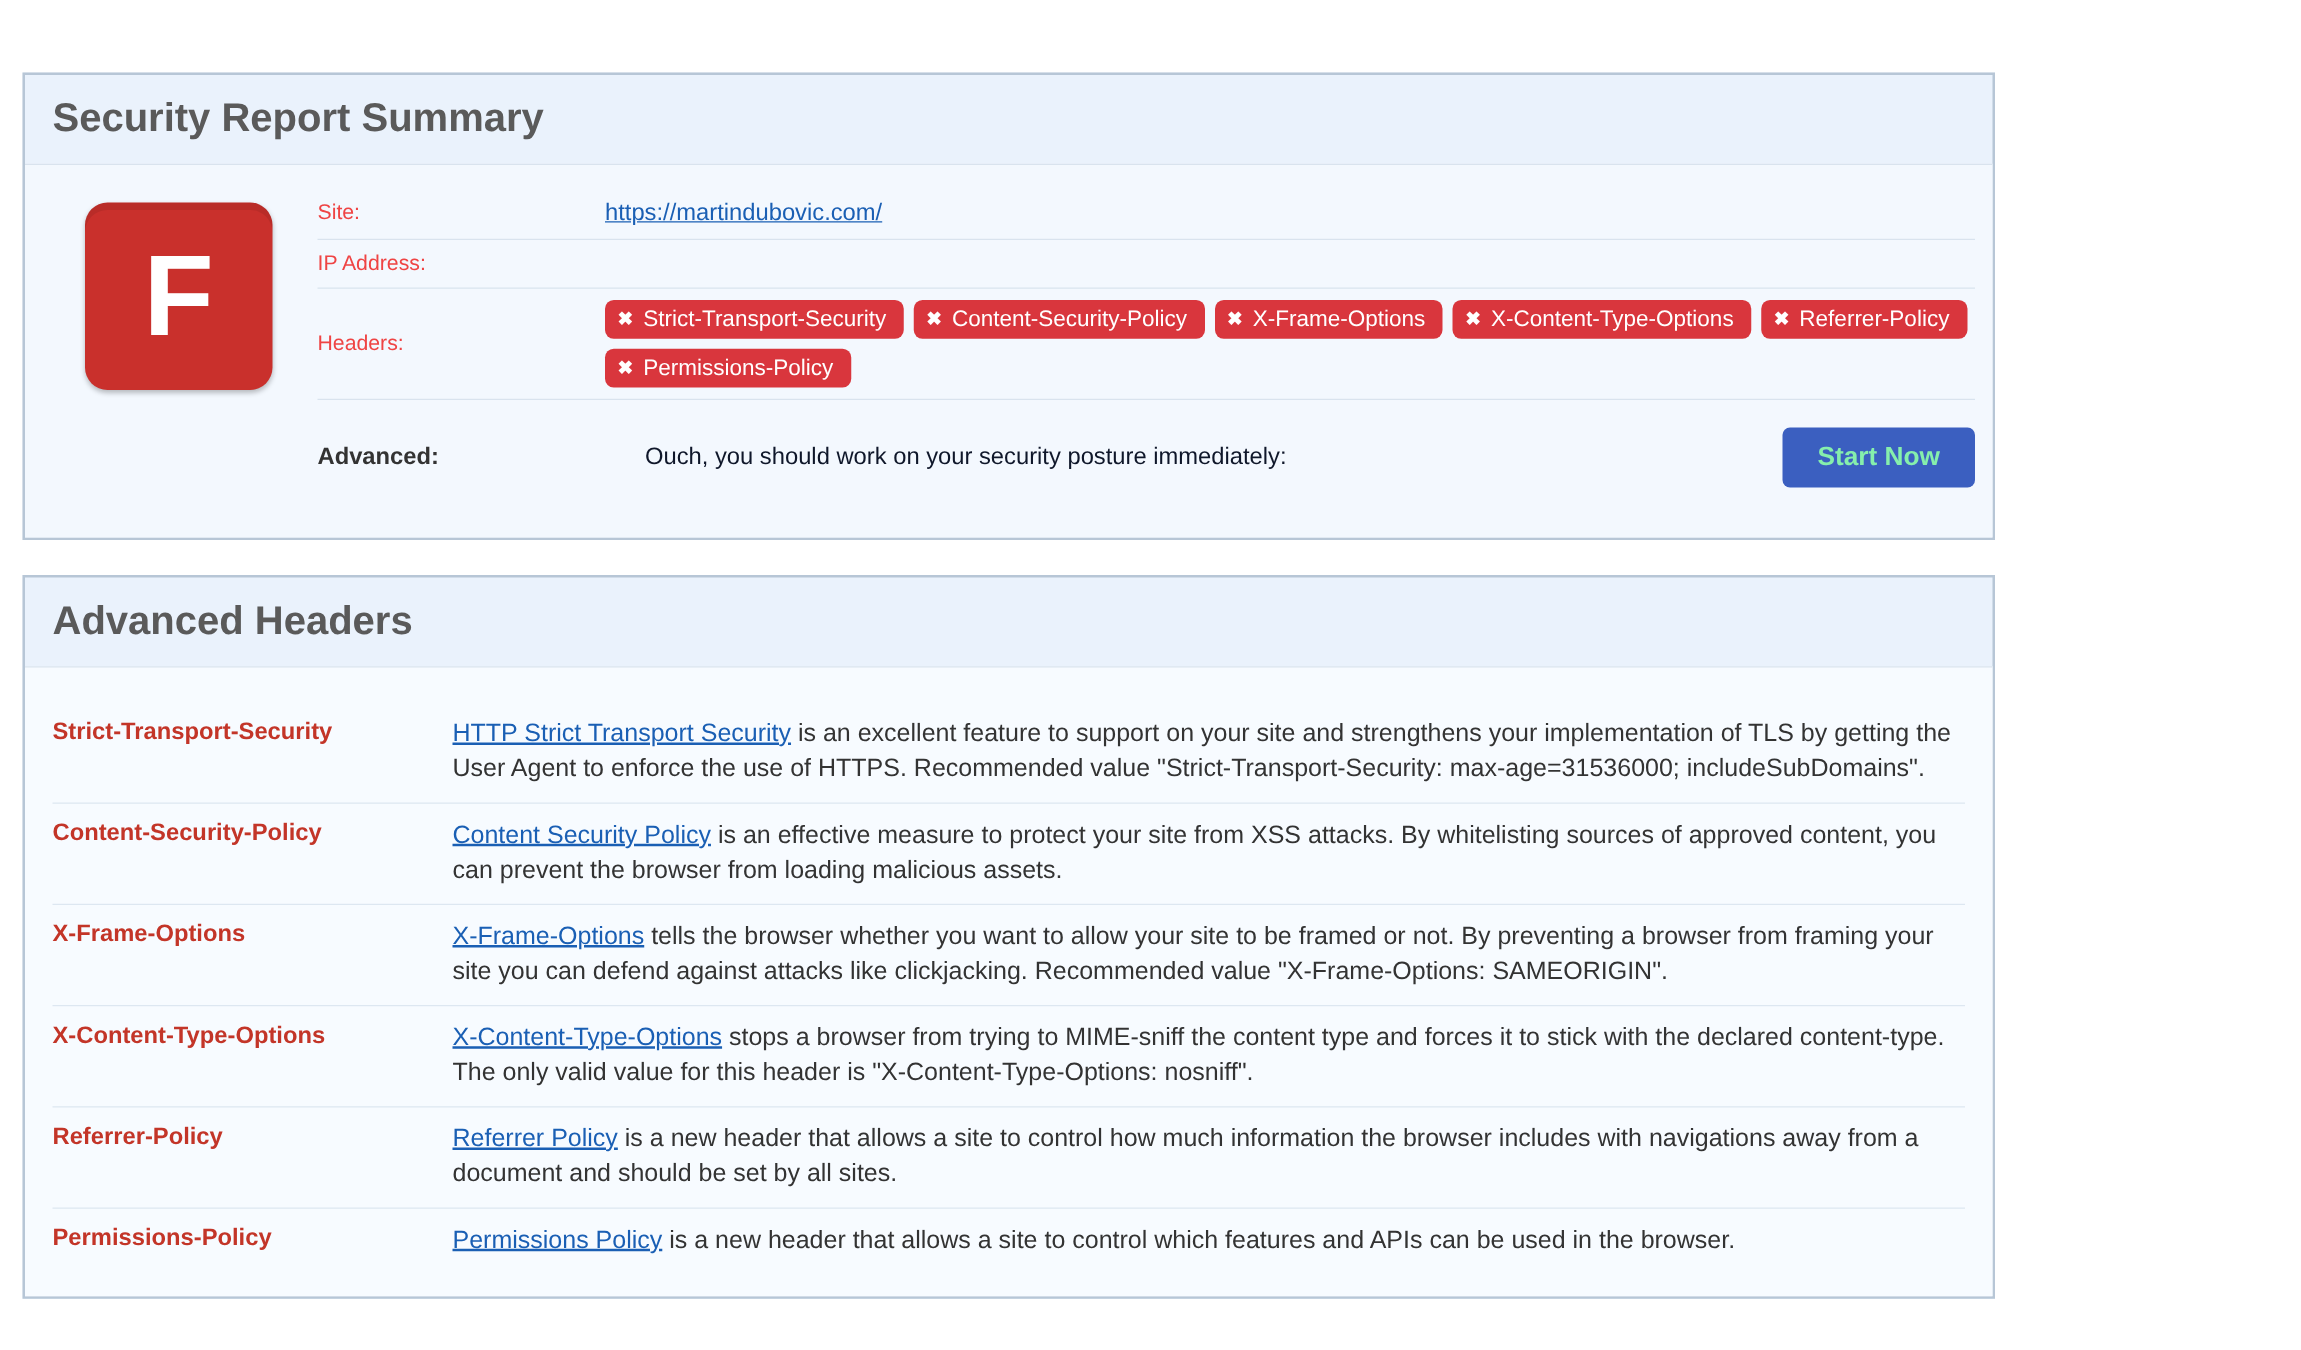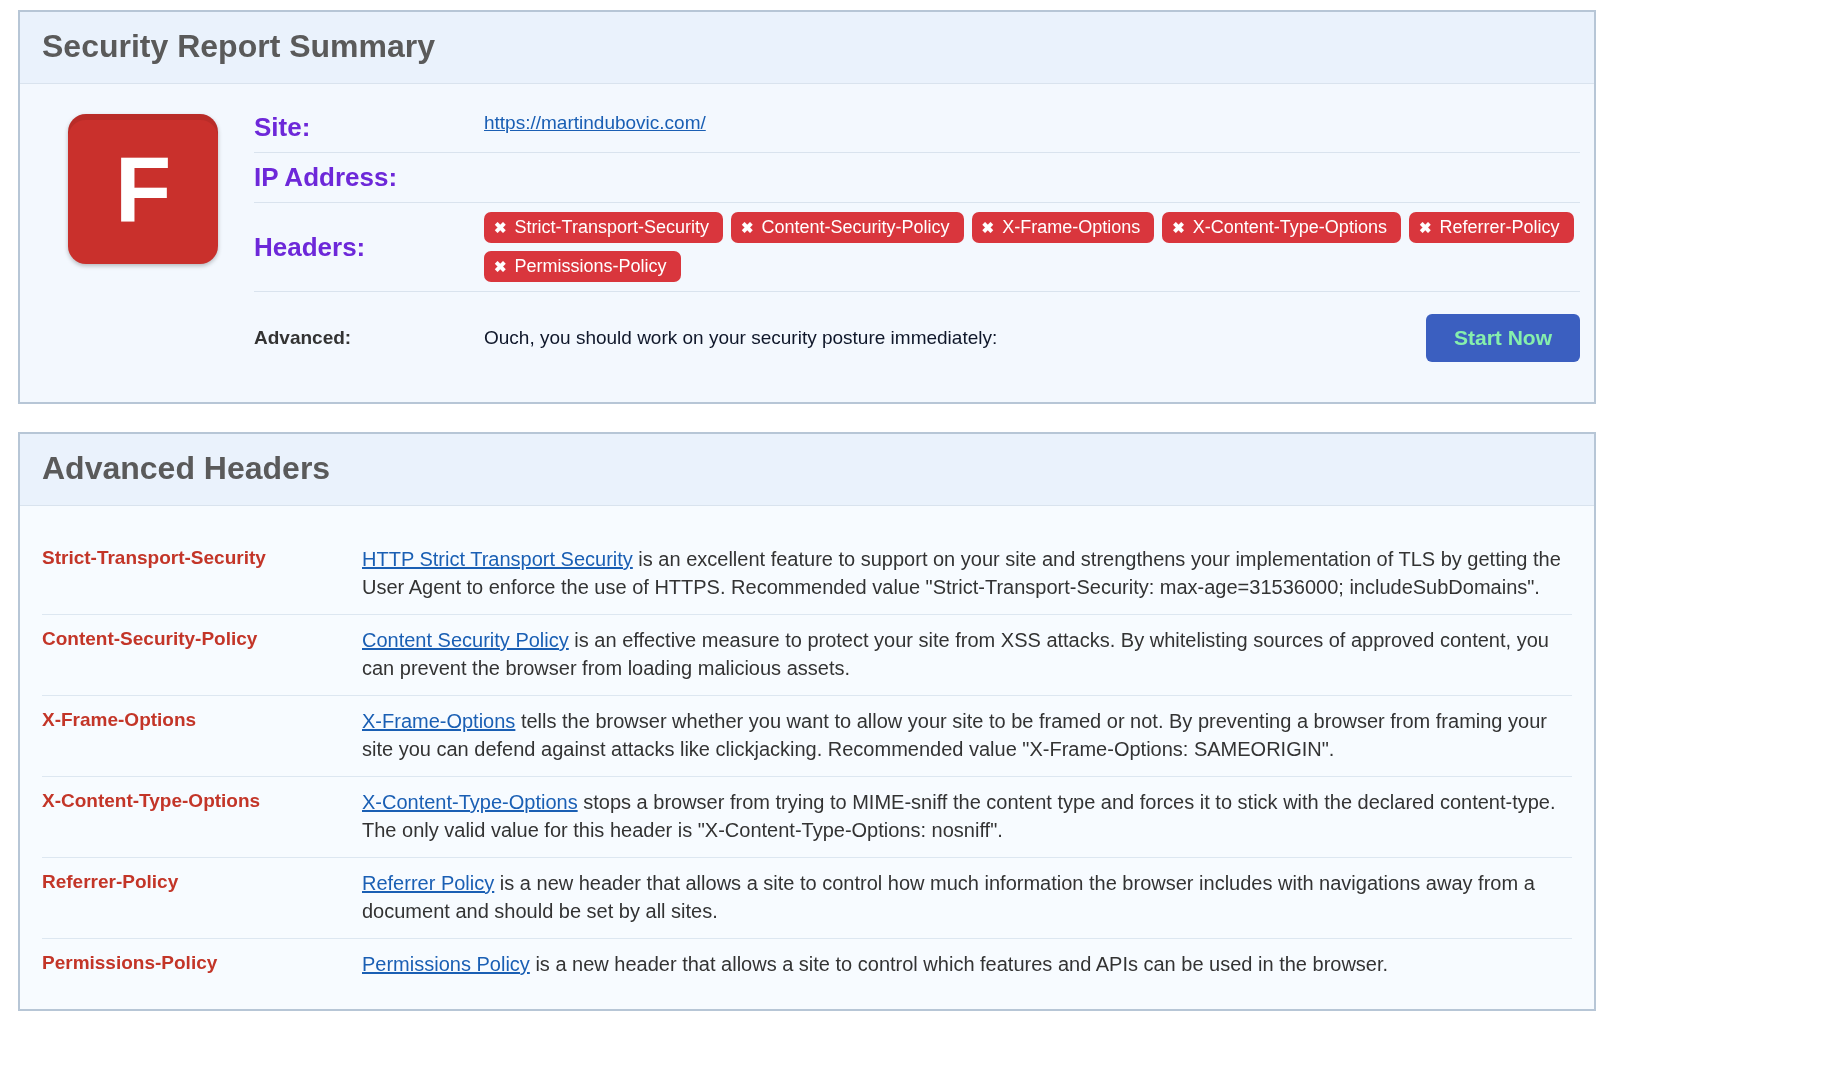--- a/index.html
+++ b/index.html
@@ -1,35 +1,35 @@
 <!DOCTYPE html>
 <html><head>
 <meta charset="utf-8">
 <style>
   * { box-sizing: border-box; }
   html, body { margin:0; padding:0; background:#fff; font-family:"Segoe UI","Helvetica Neue",Arial,sans-serif; color:#333; }
-  .page { width:1614px; padding:10px 18px; }
+  .page { width:1614px; padding:10px 18px;margin-top:48px; }
   .panel { border:2px solid #b7c6d6; background:#eaf2fc; margin-bottom:28px; }
   .panel-header { padding:16px 22px 18px; }
   .panel-header h2 { margin:0; font-size:32px; font-weight:700; color:#5a5a5a; }
   .panel-body { background:#f3f8fe; border-top:1px solid #d9e3ee; padding:28px 14px 40px; }
   .summary-row { display:flex; align-items:flex-start; gap:36px; }
   .grade-box { flex:0 0 auto; width:150px; height:150px; border-radius:18px; background:#c9302c; display:flex; align-items:center; justify-content:center; box-shadow:0 6px 0 rgba(0,0,0,0.08) inset, 0 2px 4px rgba(0,0,0,0.25); margin-left:34px; margin-top:2px; }
   .grade-box span { color:#fff; font-size:92px; font-weight:700; font-family:Arial,"Helvetica Neue",sans-serif; }
   .summary-table { flex:1; }
   .srow { display:flex; align-items:flex-start; border-bottom:1px solid #d9e3ee; padding:9px 0; }
   .srow:first-child { padding-top:0; }
-  .srow .label { flex:0 0 230px; font-weight:700; font-size:26px; color:#6d28d9; }
+  .srow .label { flex:0 0 230px; font-weight:400; font-size:17px; color:#ef4444; }
   .srow .value { flex:1; font-size:19px; color:#444; }
   .srow .value a { color:#1a5fb4; text-decoration:underline; }
   .pill-row { display:flex; flex-wrap:wrap; gap:8px; }
   .pill { display:inline-flex; align-items:center; background:#d9363d; color:#fff; border-radius:7px; padding:5px 14px 5px 10px; font-size:18px; font-weight:500; gap:8px; }
   .pill .x-icon { font-weight:900; font-size:15px; line-height:1; }
   .adv-row { display:flex; align-items:center; justify-content:space-between; padding-top:22px; }
-  .adv-left { display:flex; align-items:flex-start; }
+  .adv-left { display:flex; align-items:flex-start;gap:32px; }
   .adv-left .label { flex:0 0 230px; font-weight:700; font-size:19px; color:#333; }
   .adv-left .msg { font-size:19px; color:#0f172a; }
   .start-btn { background:#3b5fc0; color:#86efac; border:none; border-radius:6px; padding:12px 28px; font-size:21px; font-weight:700; cursor:pointer; }
   .missing-body { background:#f7fbff; border-top:1px solid #d9e3ee; padding:28px 22px 18px; }
   .mrow { display:flex; align-items:flex-start; border-bottom:1px solid #dde7f1; padding:11px 0 13px; gap:30px; }
   .mrow .mname { flex:0 0 290px; color:#c33528; font-weight:700; font-size:19px; padding-top:2px; }
   .mrow .mdesc { flex:1; font-size:20px; color:#333; line-height:1.4; }
   .mrow .mdesc a { color:#1a5fb4; text-decoration:underline; }
   .mrow:last-child { border-bottom:none; }
 </style>

